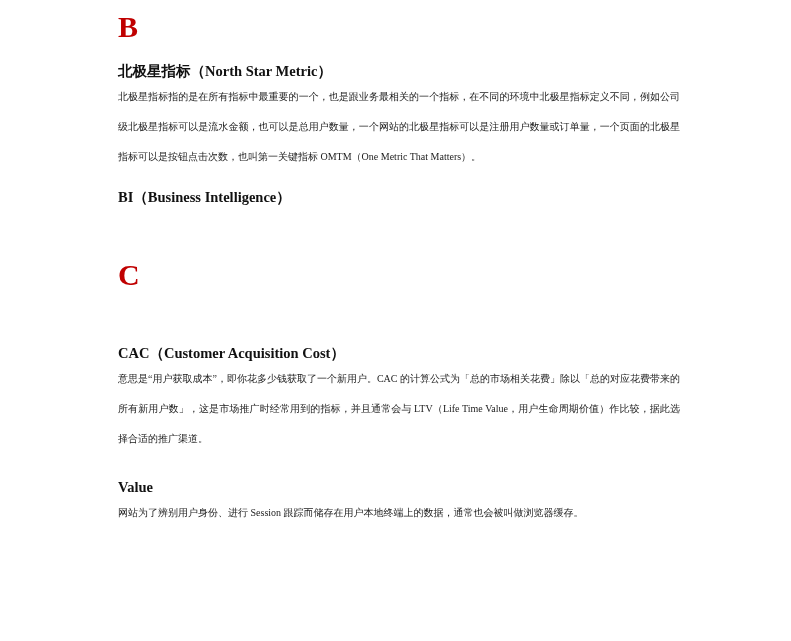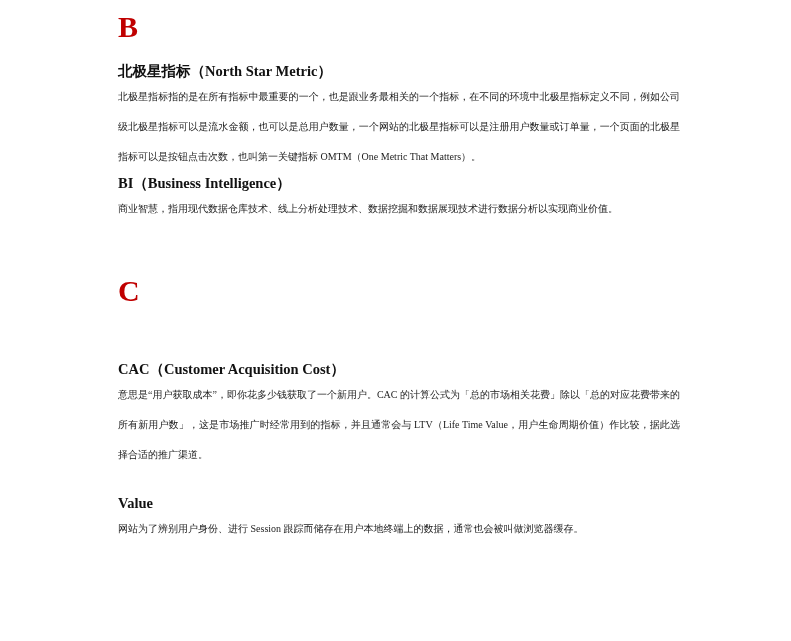--- a/index.html
+++ b/index.html
@@ -25,21 +25,21 @@
     font-size: 30px;
     line-height: 34px;
     font-weight: bold;
     letter-spacing: 0.5px;
   }
   .section-letter.second {
     margin-top: 50px;
   }
   .term-block { display: block; }
   .term-block.mt-lg { margin-top: 16px; }
-  .term-block.mt-sm { }
+  .term-block.mt-sm { margin-top: 14px; }
   .term-block.mt-md { margin-top: 50px; }
   .term-block.mt-ck { margin-top: 22px; }
   .term-heading {
     margin: 0;
     font-size: 14.5px;
     line-height: 22px;
     font-weight: bold;
     color: #111111;
   }
   .term-body {
@@ -59,21 +59,20 @@
 
     <div class="section-letter" style="color: rgb(192, 0, 0);">B</div>
 
     <section class="term-block mt-lg">
       <h3 class="term-heading">北极星指标（North Star Metric）</h3>
       <p class="term-body">北极星指标指的是在所有指标中最重要的一个，也是跟业务最相关的一个指标，在不同的环境中北极星指标定义不同，例如公司级北极星指标可以是流水金额，也可以是总用户数量，一个网站的北极星指标可以是注册用户数量或订单量，一个页面的北极星指标可以是按钮点击次数，也叫第一关键指标 OMTM（One Metric That Matters）。</p>
     </section>
 
     <section class="term-block mt-sm">
       <h3 class="term-heading">BI（Business Intelligence）</h3>
-      <p class="term-body">商业智慧，指用现代数据仓库技术、线上分析处理技术、数据挖掘和数据展现技术进行数据分析以实现商业价值。</p>
     </section>
 
     <div class="section-letter second" style="color: rgb(192, 0, 0);">C</div>
 
     <section class="term-block mt-md">
       <h3 class="term-heading">CAC（Customer Acquisition Cost）</h3>
       <p class="term-body">意思是“用户获取成本”，即你花多少钱获取了一个新用户。CAC 的计算公式为「总的市场相关花费」除以「总的对应花费带来的所有新用户数」，这是市场推广时经常用到的指标，并且通常会与 LTV（Life Time Value，用户生命周期价值）作比较，据此选择合适的推广渠道。</p>
     </section>
 
     <section class="term-block mt-ck">

